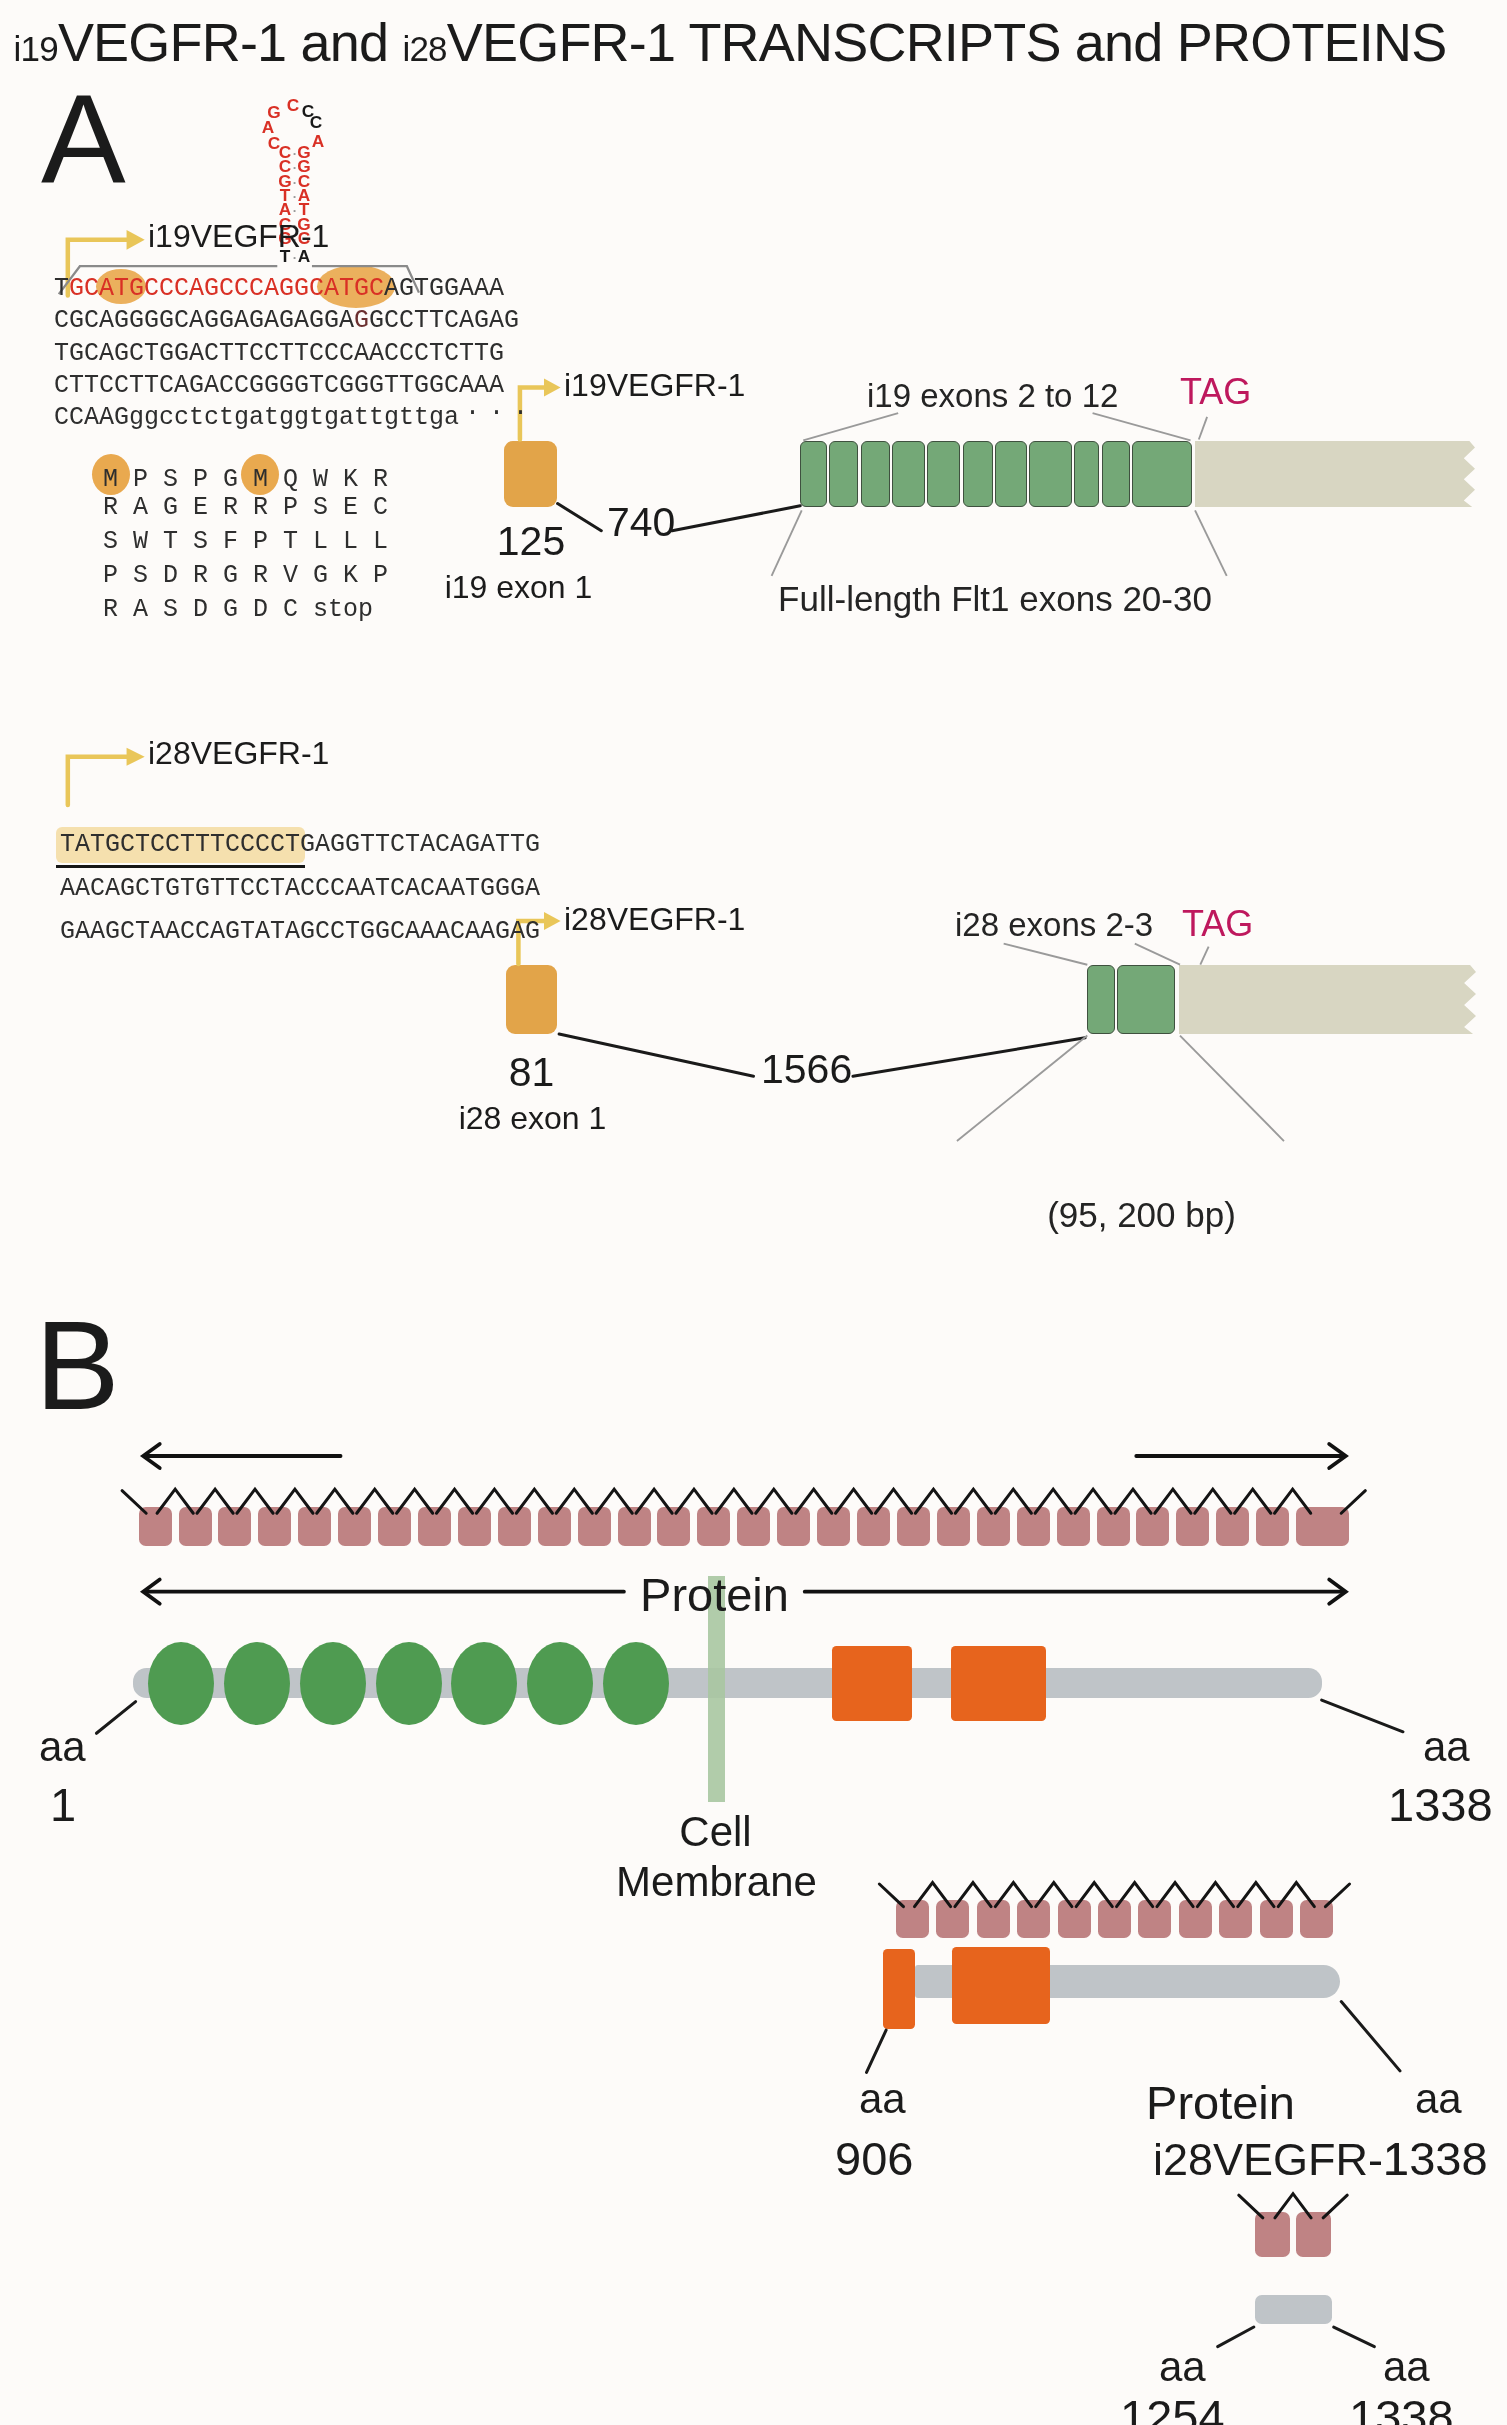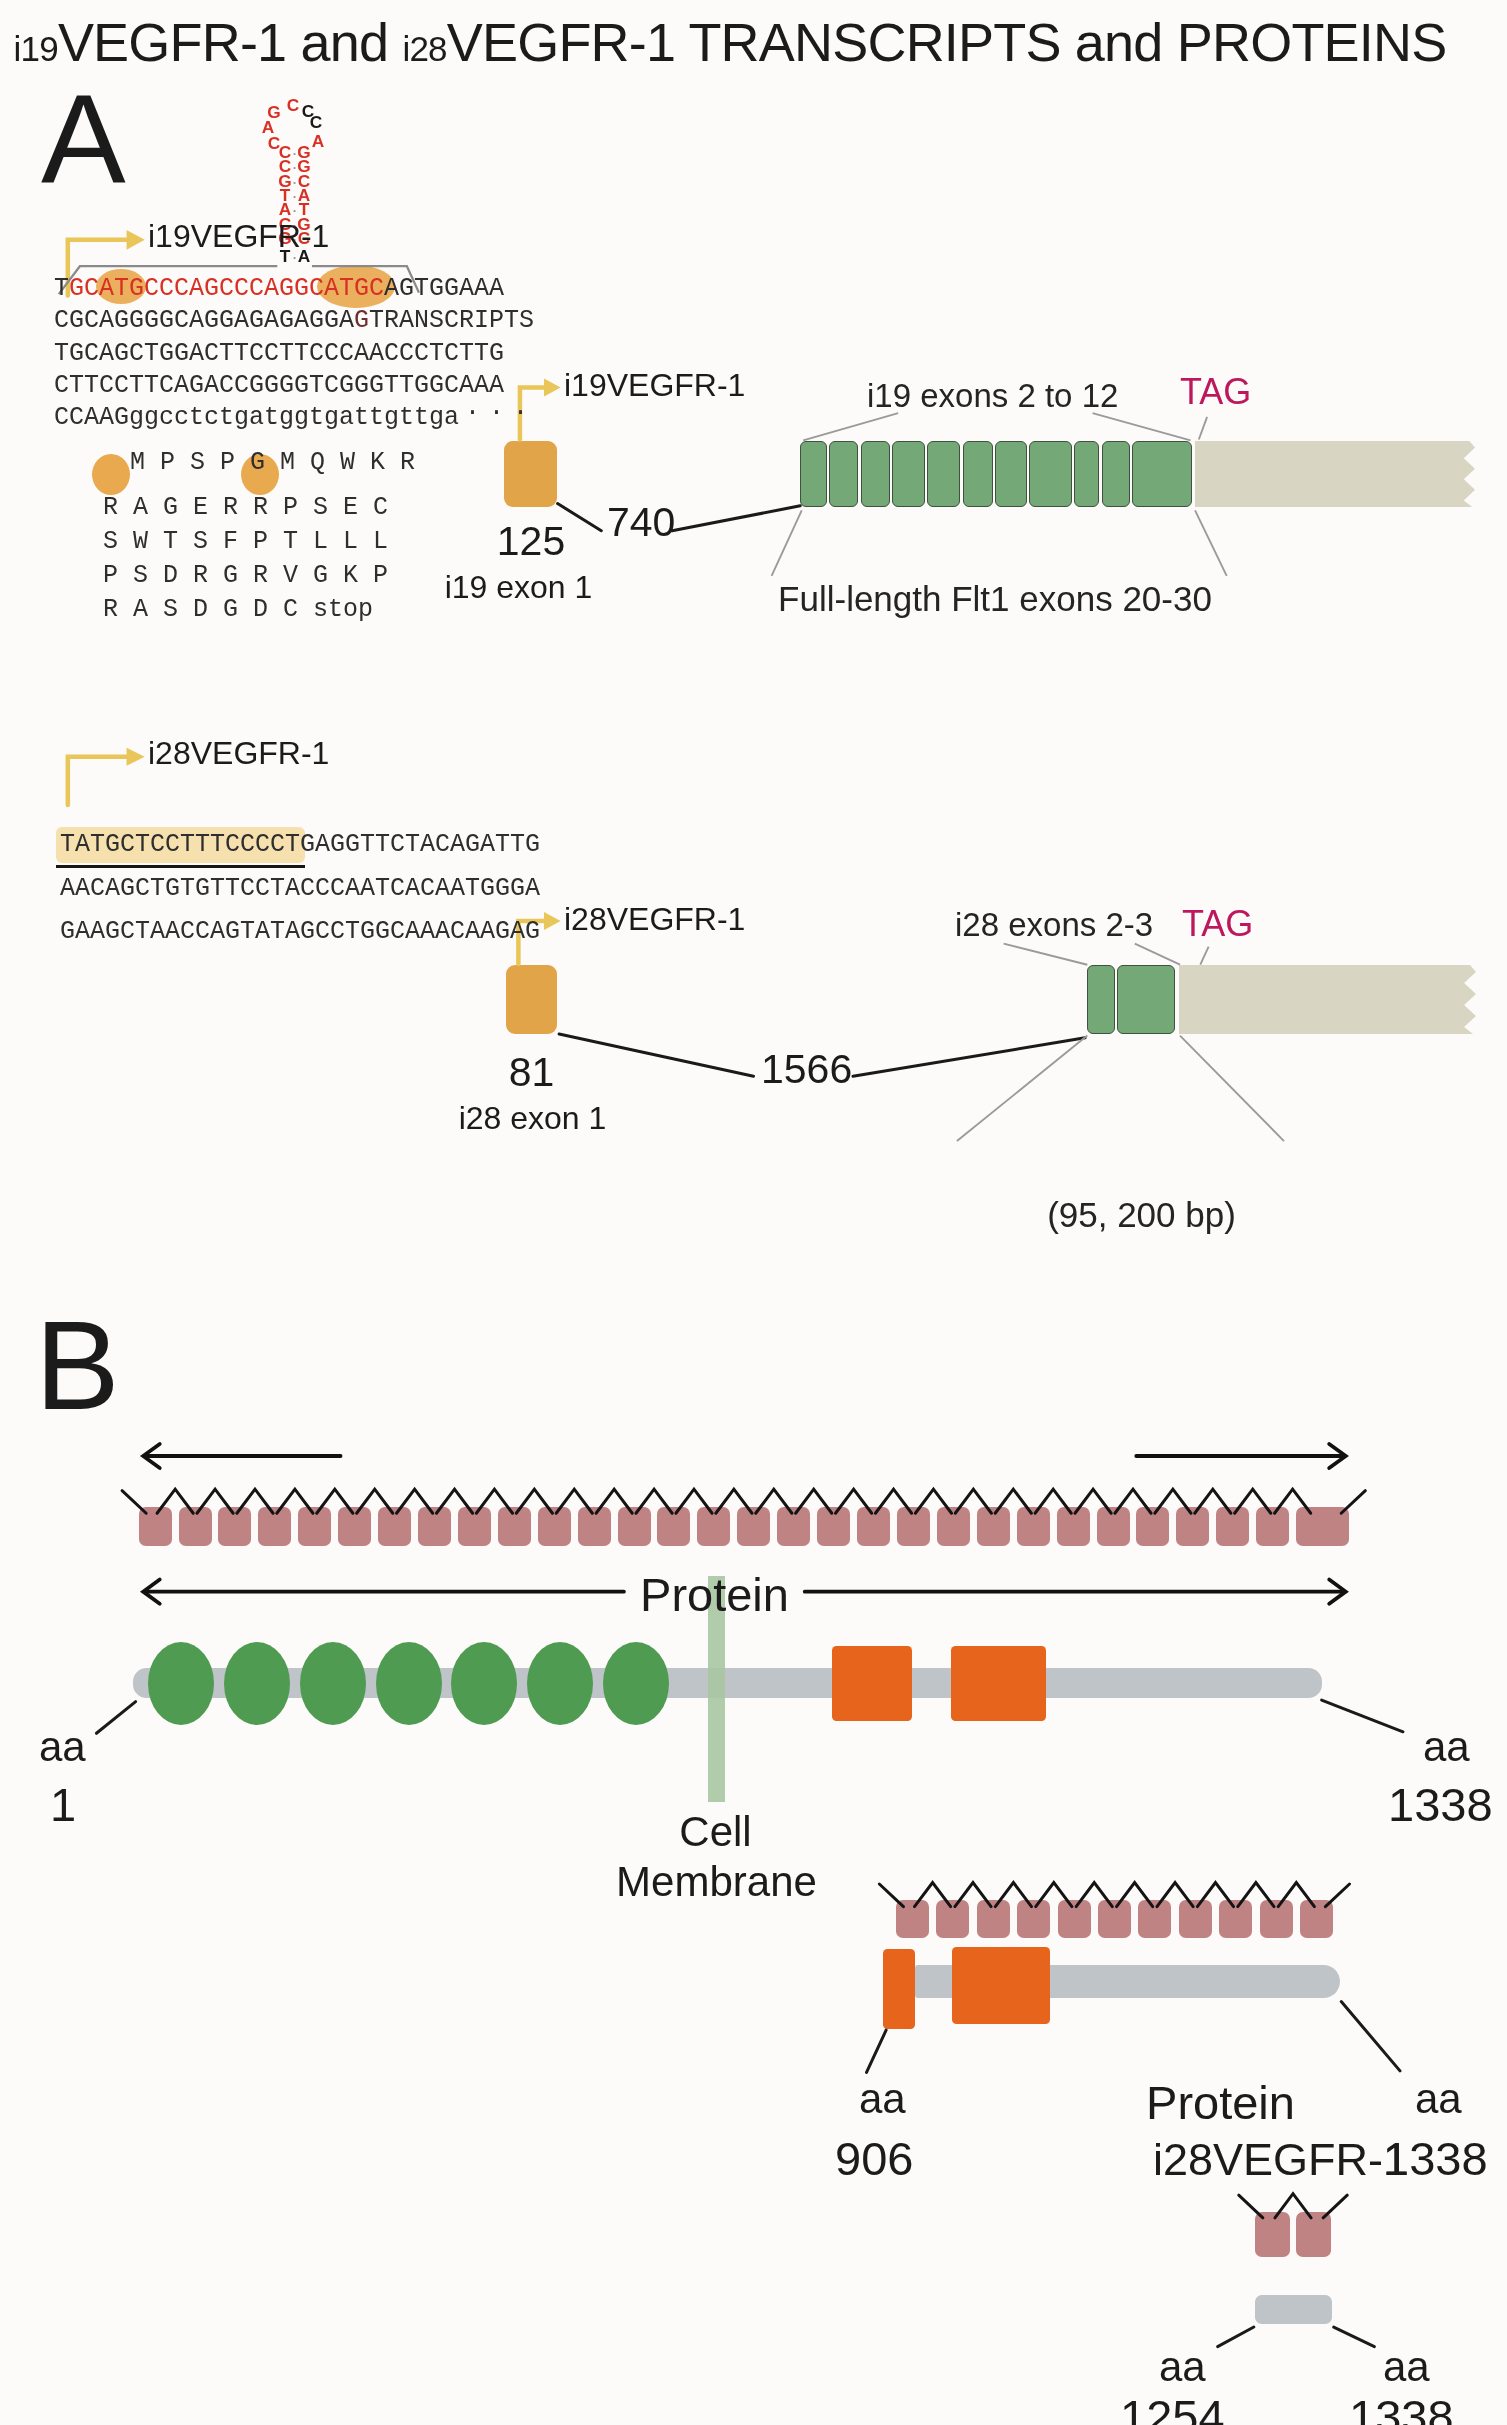--- a/index.html
+++ b/index.html
@@ -214,28 +214,28 @@
       <div class="hp dot" style="left: 295px; top: 257px;">·</div>
       <div class="hp blk" style="left: 304px; top: 257px;">A</div>
     </div>
 
   <div class="abs lbl42 txt" style="left:148px;top:220px;">i19VEGFR-1</div>
 
   <div class="oval" style="left:96px;top:269px;width:50px;height:35px;"></div>
   <div class="oval" style="left:317px;top:265px;width:78px;height:43px;"></div>
 
   <div class="abs mono seqA txt" style="top:276px;"><span>T</span><span class="red">GCATGCCCAGCCCAGGCATGC</span><span>AGTGGAAA</span></div>
-  <div class="abs mono seqA txt" style="top:308px;"><span>CGCAGGGGCAGGAGAGAGGA</span><span class="darkg">G</span><span>TRANSCRIPTS</span></div>
+  <div class="abs mono seqA txt" style="top:308px;"><span>CGCAGGGGCAGGAGAGAGGA</span><span class="darkg">G</span><span>GCCTTCAGAG</span></div>
   <div class="abs mono seqA txt" style="top:341px;">TGCAGCTGGACTTCCTTCCCAACCCTCTTG</div>
   <div class="abs mono seqA txt" style="top:373px;">CTTCCTTCAGACCGGGGTCGGGTTGGCAAA</div>
   <div class="abs mono seqA txt" style="top:405px;"><span>CCAAGggcctctgatggtgattgttga</span><span class="dots">···</span></div>
 
   <div class="mcirc" style="left:92px;top:454px;width:38px;height:41px;"></div>
   <div class="mcirc" style="left:241px;top:454px;width:38px;height:41px;"></div>
-  <div class="abs mono txt" style="left:103px;top:450px;margin-left:27px;"><span>M</span><span> P S P G </span><span>M</span><span> Q W K R</span></div>
+  <div class="abs mono txt" style="left:103px;top:467px;"><span>M</span><span> P S P G </span><span>M</span><span> Q W K R</span></div>
   <div class="abs mono txt" style="left:103px;top:495px;">R A G E R R P S E C</div>
   <div class="abs mono txt" style="left:103px;top:529px;">S W T S F P T L L L</div>
   <div class="abs mono txt" style="left:103px;top:563px;">P S D R G R V G K P</div>
   <div class="abs mono txt" style="left:103px;top:597px;">R A S D G D C stop</div>
 
   <div class="abs lbl42 txt" style="left:564px;top:369px;">i19VEGFR-1</div>
   <div class="obox" style="left:504px;top:441px;width:53px;height:66px;"></div>
   <div class="abs num54 ctr txt" style="left:486px;top:518px;width:90px;">125</div>
   <div class="abs lbl42 ctr txt" style="left:432px;top:571px;width:173px;">i19 exon 1</div>
   <div class="abs num54 txt" style="left:607px;top:499px;">740</div>

